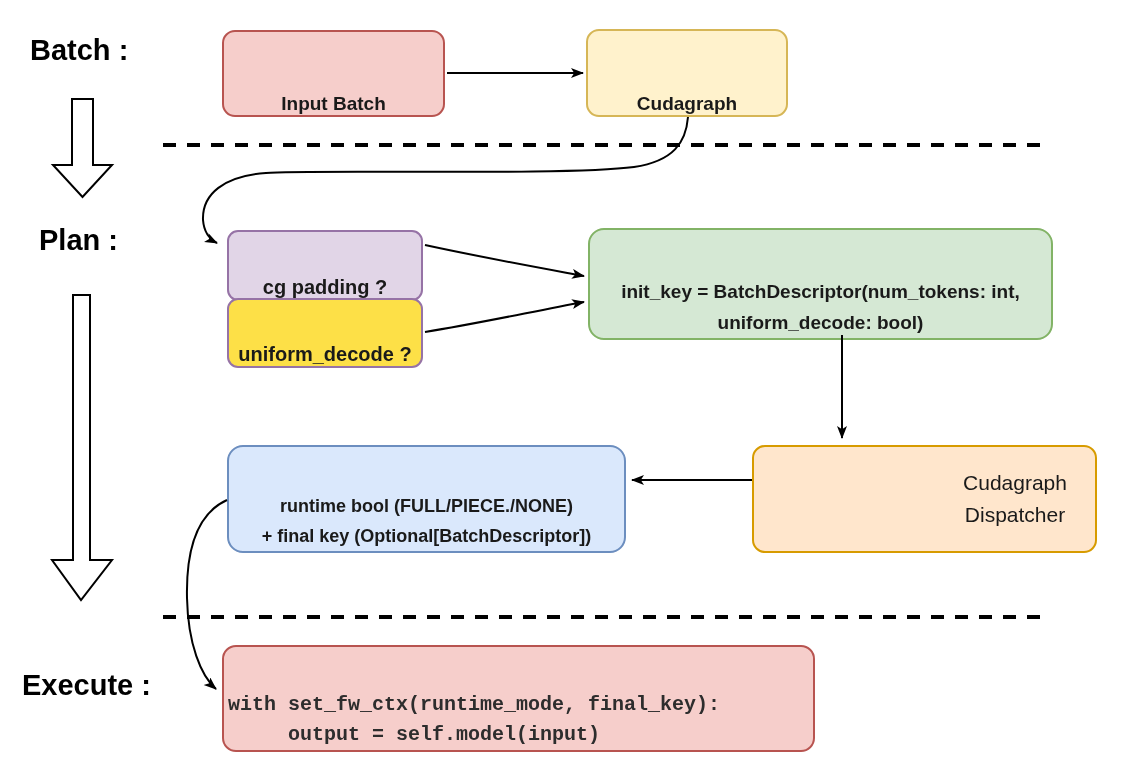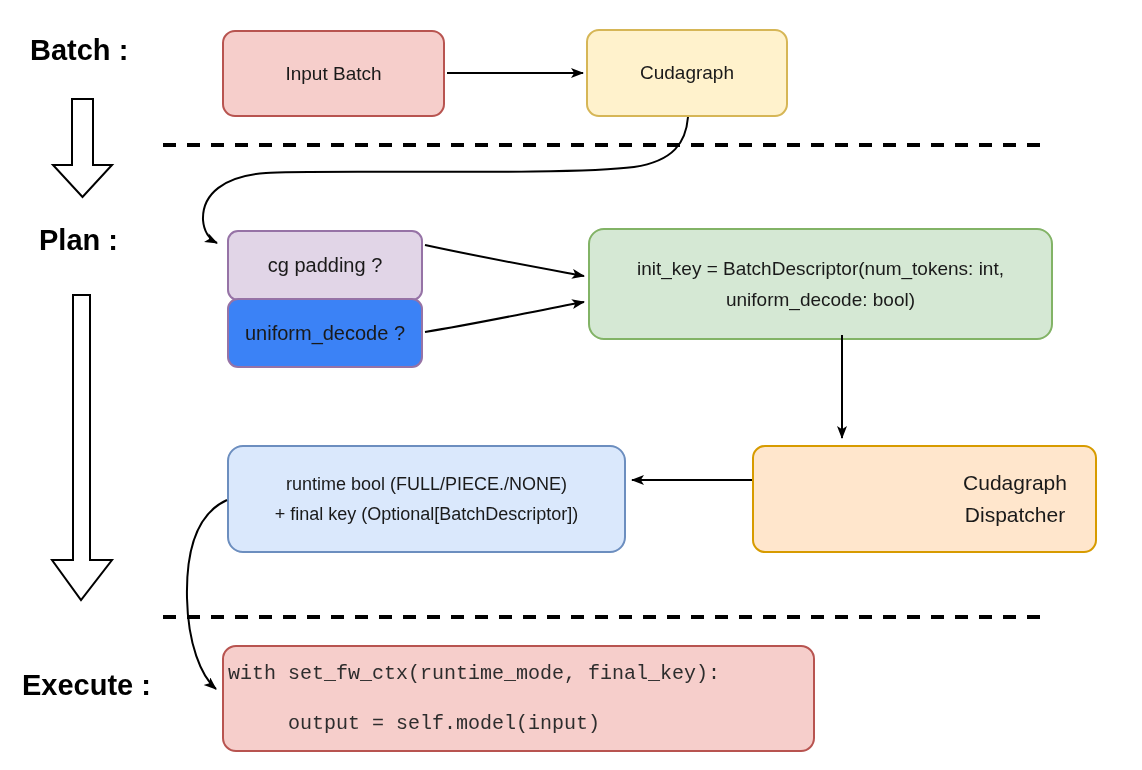--- a/index.html
+++ b/index.html
@@ -23,40 +23,41 @@
     line-height: 34px;
     white-space: nowrap;
   }
   .node {
     position: absolute;
     box-sizing: border-box;
     border: 2px solid #999;
     display: flex;
     flex-direction: column;
     align-items: center;
-    justify-content: center;
+    justify-content: flex-end;
     text-align: center;
     color: #1a1a1a;
+    font-weight: bold;
   }
   .node .line { display: block; }
   #node-input-batch   { left:222px; top:30px;  width:223px; height:87px;  border-radius:13px; font-size:19px; }
   #node-preprocess    { left:586px; top:29px;  width:202px; height:88px;  border-radius:13px; font-size:19px; }
   #node-cg-padding    { left:227px; top:209px; width:196px; height:71px;  border-radius:11px; font-size:20px; }
   #node-uniform-decode{ left:227px; top:298px; width:196px; height:70px;  border-radius:11px; font-size:20px; }
   #node-init-key      { left:588px; top:228px; width:465px; height:112px; border-radius:16px; font-size:19px; line-height:31px; }
   #node-cudagraph     { left:752px; top:445px; width:345px; height:108px; border-radius:13px; font-size:21px; }
   #node-dispatch      { left:752px; top:443px; width:181px; height:73px;  border-radius:11px; font-size:18px; z-index:2; }
   #cudagraph-label    { position:absolute; left:933px; top:445px; width:164px; height:108px;
                         display:flex; flex-direction:column; align-items:center; justify-content:center;
                         font-size:21px; line-height:32px; color:#1a1a1a; z-index:2; }
   #node-runtime       { left:227px; top:445px; width:399px; height:108px; border-radius:16px; font-size:18px; line-height:30px; }
   #node-execute-code  { left:222px; top:645px; width:593px; height:107px; border-radius:14px;
                         align-items:flex-start; padding-left:4px;
                         font-family:"Liberation Mono","DejaVu Sans Mono",monospace;
-                        font-size:20px; line-height:30px; color:#2d2d2d;gap:20px; }
+                        font-size:20px; line-height:30px; color:#2d2d2d; }
   #node-execute-code .line { white-space: pre; }
   svg.overlay {
     position: absolute;
     left: 0; top: 0;
     width: 1142px; height: 770px;
     pointer-events: none;
     z-index: 3;
   }
   .connector { stroke:#000000; stroke-width:2; fill:none; }
   .dashed-divider { stroke:#000000; stroke-width:4; fill:none; stroke-dasharray:13 11; }
@@ -76,21 +77,21 @@
   </div>
 
   <div class="node" id="node-preprocess" style="background-color: rgb(255, 242, 204); border-color: rgb(214, 182, 86);">
     <span class="line">Cudagraph</span>
   </div>
 
   <div class="node" id="node-cg-padding" style="background-color: rgb(225, 213, 231); border-color: rgb(150, 115, 166); margin-top: 21px;">
     <span class="line">cg padding ?</span>
   </div>
 
-  <div class="node" id="node-uniform-decode" style="background-color: #3b82f6; border-color: rgb(150, 115, 166);">
+  <div class="node" id="node-uniform-decode" style="background-color: #fde047; border-color: rgb(150, 115, 166);">
     <span class="line">uniform_decode ?</span>
   </div>
 
   <div class="node" id="node-init-key" style="background-color: rgb(213, 232, 212); border-color: rgb(130, 179, 102);">
     <span class="line">init_key = BatchDescriptor(num_tokens: int,</span>
     <span class="line">uniform_decode: bool)</span>
   </div>
 
   <div class="node" id="node-cudagraph" style="background-color: rgb(255, 230, 204); border-color: rgb(215, 155, 0);"></div>
   <div id="cudagraph-label">

